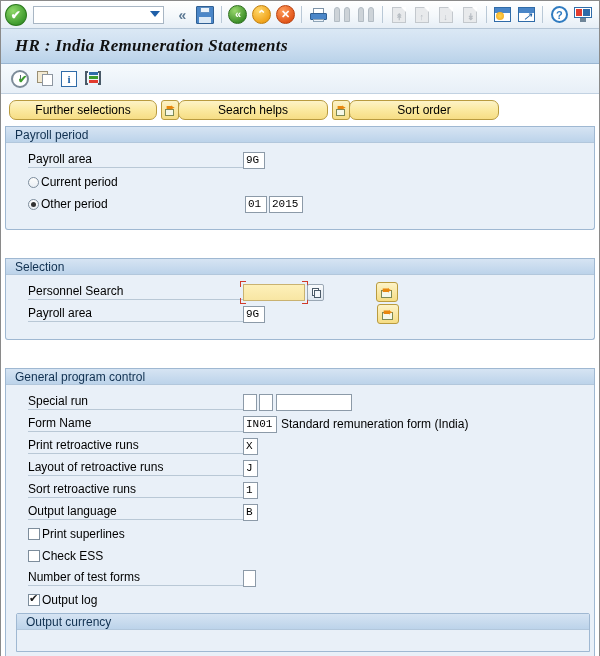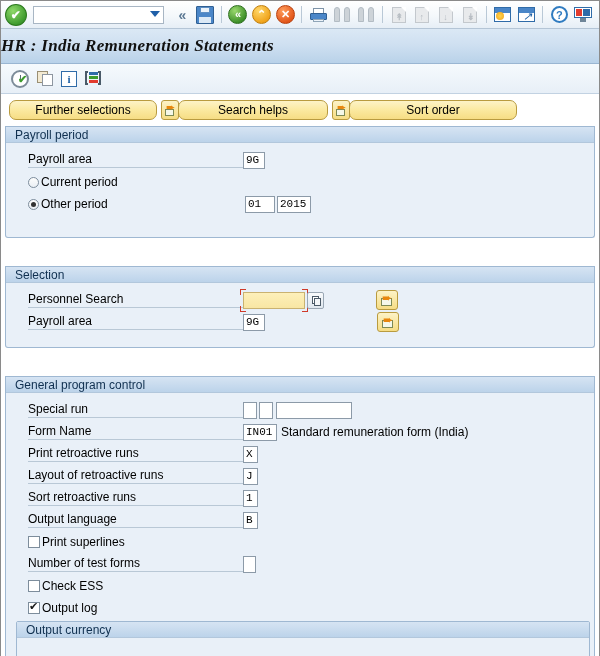--- a/index.html
+++ b/index.html
@@ -65,21 +65,21 @@
   .mon-ico .scr{position:absolute;left:0;top:0;width:18px;height:11px;background:#fff;border:1px solid #2f6ba8;box-sizing:border-box;}
   .mon-ico .scr:before{content:"";position:absolute;left:1px;top:1px;width:6px;height:7px;background:#e23b2e;}
   .mon-ico .scr:after{content:"";position:absolute;left:8px;top:1px;width:7px;height:7px;background:#2f6ba8;}
   .mon-ico .stand{position:absolute;left:6px;bottom:0;width:6px;height:4px;background:#6f8699;}
 
   
   .titlebar{
     height:35px;box-sizing:border-box;
     background:linear-gradient(to bottom,#dbe8f5 0%,#cfe0f1 45%,#b9d2e9 100%);
     border-bottom:1px solid #9ab6d2;
-    display:flex;align-items:center;
+    display:flex;align-items:center;padding-left:14px;
   }
   .titlebar .t{
     font-family:"Liberation Serif", serif;
     font-style:italic;font-weight:bold;font-size:17px;color:#111;letter-spacing:.3px;
   }
 
   
   .approw{
     height:30px;box-sizing:border-box;
     background:linear-gradient(to bottom,#f6fafd,#e7eff7);
@@ -105,41 +105,41 @@
   .btnrow{display:flex;align-items:center;padding:6px 0 6px 8px;gap:4px;background:#fff;}
   .ybtn{
     height:20px;box-sizing:border-box;
     background:linear-gradient(to bottom,#fdf3c7 0%,#fbe9a0 50%,#f6dd84 100%);
     border:1px solid #b99b3f;border-radius:7px;
     display:flex;align-items:center;justify-content:center;
     font-size:12px;color:#000;cursor:default;
   }
   .ybtn.w1{width:148px;}
   .ybtn.w2{width:150px;}
-  .ybtn.w3{width:168px;}
+  .ybtn.w3{width:150px;}
   .msico{width:18px;height:20px;box-sizing:border-box;
     background:linear-gradient(to bottom,#fdf3c7,#f6dd84);
     border:1px solid #b99b3f;border-radius:3px;position:relative;margin-right:-1px;}
   .msico:before{content:"";position:absolute;left:3px;bottom:3px;width:9px;height:7px;background:#f4f7e8;border:1px solid #7d8a55;box-sizing:border-box;}
   .msico:after{content:"➨";position:absolute;left:4px;top:0px;font-size:11px;color:#e8870f;line-height:1.1;}
 
   
   .body-area{padding:0 4px;background:#fff;}
   .sec{
     border:1px solid #9fb8d2;border-top:none;border-radius:0 0 3px 3px;
     background:#e9f0f8;margin-bottom:0;
   }
   .sec-hd{
     height:17px;box-sizing:border-box;
     background:linear-gradient(to bottom,#d6e4f3,#bcd3ea);
     border-top:1px solid #9fb8d2;
     border-bottom:1px solid #b2c7dc;
     padding-left:9px;display:flex;align-items:center;font-size:12px;color:#103050;
   }
-  .sec-bd{padding:6px 0 22px 0;}
+  .sec-bd{padding:6px 0 14px 0;}
 
   .row{display:flex;align-items:center;height:22px;padding-left:22px;position:relative;}
   .lbl{font-size:12px;color:#000;position:relative;}
   .lbl.und{border-bottom:1px solid #b9c8d6;padding-bottom:1px;}
 
   .fld{
     box-sizing:border-box;height:17px;background:#fff;border:1px solid #8c9aa8;
     font-family:"Liberation Mono",monospace;font-size:11px;color:#000;
     padding:0 2px;display:flex;align-items:center;line-height:1;
   }
@@ -313,21 +313,21 @@
           <span class="lbl und" style="width:215px;">Payroll area</span>
           <span class="fld" style="width:22px;">9G</span>
         </div>
         <div class="row">
           <span class="radio"></span>
           <span class="lbl">Current period</span>
         </div>
         <div class="row">
           <span class="radio on"></span>
           <span class="lbl" style="width:204px;">Other period</span>
-          <span class="fld" style="width:30px;">01</span>
+          <span class="fld" style="width:22px;">01</span>
           <span class="fld" style="width:34px;margin-left:2px;">2015</span>
         </div>
       </div>
     </div>
 
     <div class="free"></div>
 
     <div class="sec">
       <div class="sec-hd">Selection</div>
       <div class="sec-bd" style="padding-bottom:14px;">
@@ -388,27 +388,27 @@
           <span class="lbl und" style="width:215px;">Output language</span>
           <span class="fld" style="width:15px;">B</span>
         </div>
 
         <div class="row">
           <span class="chk"></span>
           <span class="lbl">Print superlines</span>
         </div>
 
         <div class="row">
+          <span class="chk"></span>
+          <span class="lbl">Check ESS</span>
+        </div>
+
+        <div class="row">
           <span class="lbl und" style="width:215px;">Number of test forms</span>
           <span class="fld" style="width:13px;"></span>
-        </div>
-
-        <div class="row">
-          <span class="chk"></span>
-          <span class="lbl">Check ESS</span>
         </div>
 
         <div class="row">
           <span class="chk on"></span>
           <span class="lbl">Output log</span>
         </div>
 
         <div class="sub-sec">
           <div class="sub-hd">Output currency</div>
           <div class="sub-bd">

